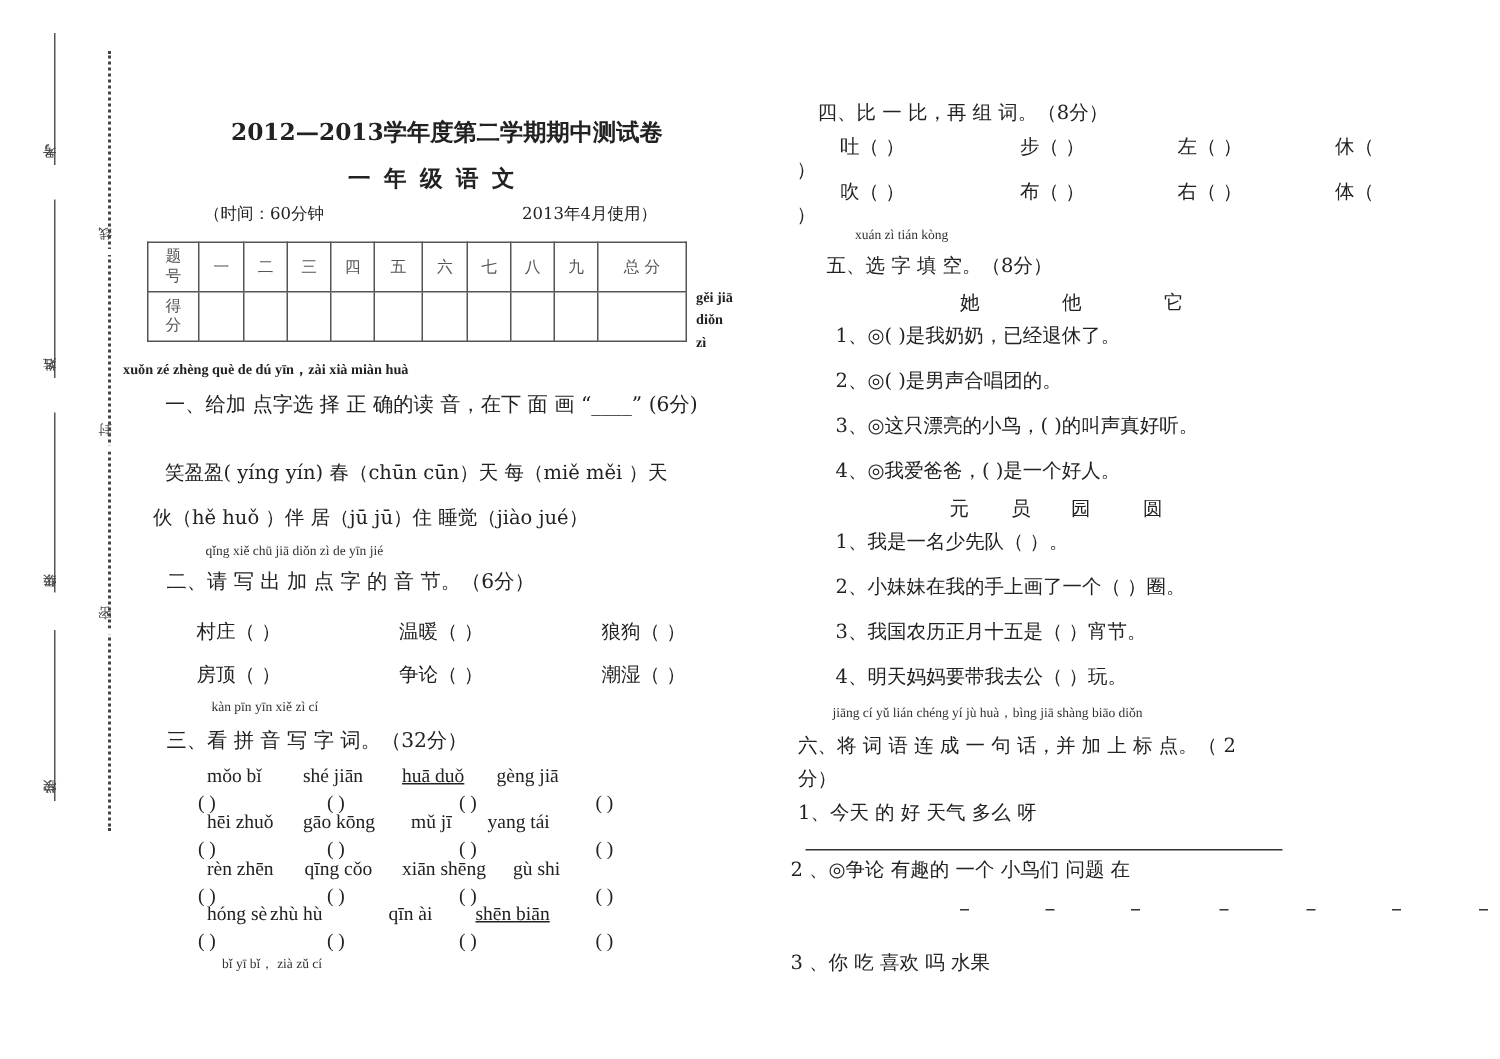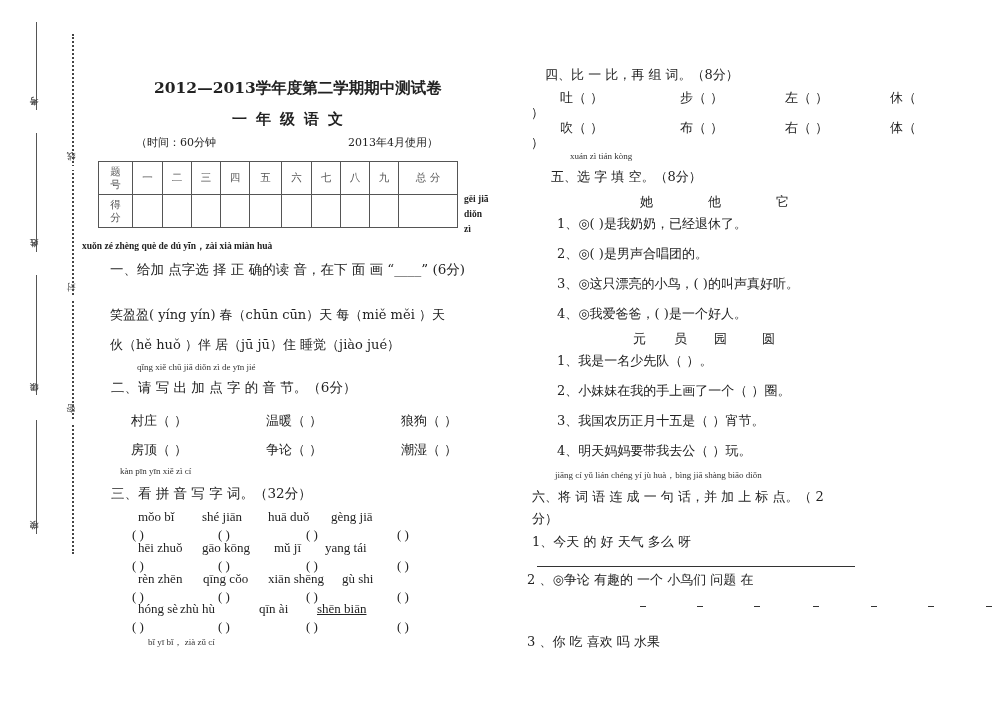--- a/index.html
+++ b/index.html
@@ -79,39 +79,39 @@
 </tbody>
   </table>
 
 <div class="abs py-b" style="left:464px;top:194px;">gěi jiā</div>
 <div class="abs py-b" style="left:464px;top:209px;">diǒn</div>
 <div class="abs py-b" style="left:464px;top:224px;">zì</div>
 
 <div class="abs py-b" style="left:82px;top:240px;">xuǒn zé zhèng què de dú yīn，zài xià  miàn huà</div>
 <div class="abs cn" style="left:110px;top:261px;font-size:13.5px;">一、给加  点字选  择  正  确的读  音，在下  面  画 “____” (6分)</div>
 <div class="abs cn" style="left:110px;top:306px;">笑盈盈( yíng yín)   春（chūn cūn）天     每（miě měi  ）天</div>
-<div class="abs cn" style="left:110px;top:336px;">伙（hě     huǒ ）伴   居（jū    jū）住       睡觉（jiào   jué）</div>
+<div class="abs cn" style="left:102px;top:336px;">伙（hě     huǒ ）伴   居（jū    jū）住       睡觉（jiào   jué）</div>
 
 <div class="abs py" style="left:137px;top:362px;">qǐng xiě chū jiā diǒn zì de yīn jié</div>
 <div class="abs cn" style="left:111px;top:379px;font-size:13.5px;">二、请   写   出 加   点 字 的 音 节。（6分）</div>
 <div class="abs cn" style="left:131px;top:412px;">村庄（          ）</div>
 <div class="abs cn" style="left:266px;top:412px;">温暖（          ）</div>
 <div class="abs cn" style="left:401px;top:412px;">狼狗（          ）</div>
 <div class="abs cn" style="left:131px;top:441px;">房顶（          ）</div>
 <div class="abs cn" style="left:266px;top:441px;">争论（          ）</div>
 <div class="abs cn" style="left:401px;top:441px;">潮湿（          ）</div>
 
-<div class="abs py" style="left:120px;top:466px;">kàn pīn yīn xiě zì cí</div>
+<div class="abs py" style="left:141px;top:466px;">kàn pīn yīn xiě zì cí</div>
 <div class="abs cn" style="left:111px;top:485px;font-size:13.5px;">三、看 拼   音 写 字 词。（32分）</div>
 
 <div>
 
   <div class="abs pyw" style="left:138px;top:509px;">mǒo  bǐ</div>
   <div class="abs pyw" style="left:202px;top:509px;">shé  jiān</div>
-  <div class="abs pyw" style="left:268px;top:509px;">huā duǒ</div>
+  <div class="abs pyw" style="left:268px;top:509px;text-decoration:underline;">huā duǒ</div>
   <div class="abs pyw" style="left:331px;top:509px;">gèng  jiā</div>
   <div class="abs pyw" style="left:132px;top:527px;">(                )</div>
   <div class="abs pyw" style="left:218px;top:527px;">(                )</div>
   <div class="abs pyw" style="left:306px;top:527px;">(                )</div>
   <div class="abs pyw" style="left:397px;top:527px;">(                )</div>
 
   <div class="abs pyw" style="left:138px;top:540px;">hēi zhuǒ</div>
   <div class="abs pyw" style="left:202px;top:540px;">gāo  kōng</div>
   <div class="abs pyw" style="left:274px;top:540px;">mǔ  jī</div>
   <div class="abs pyw" style="left:325px;top:540px;">yang  tái</div>

